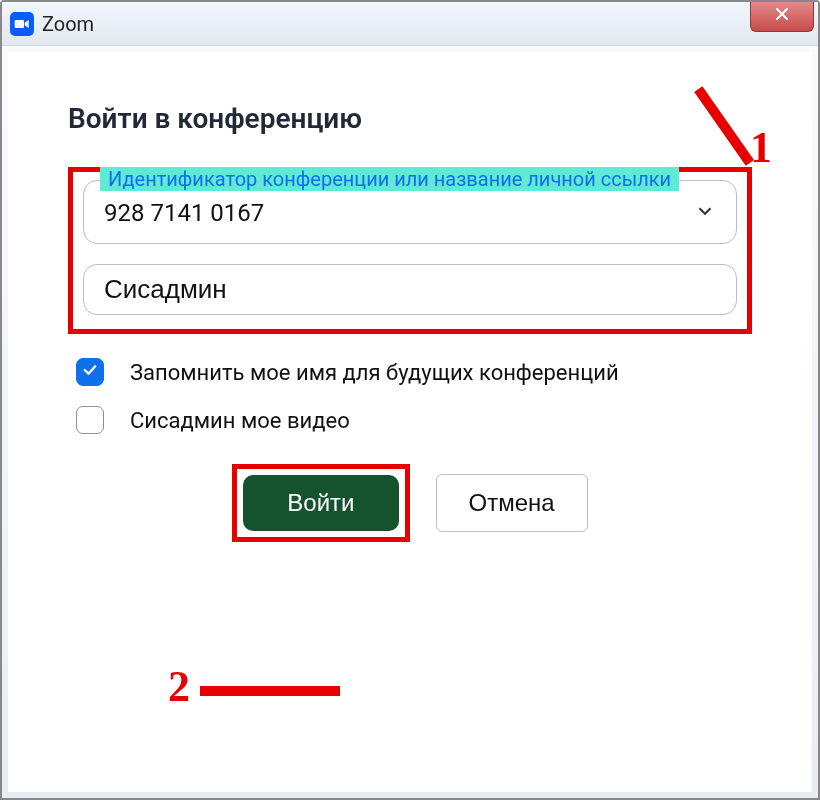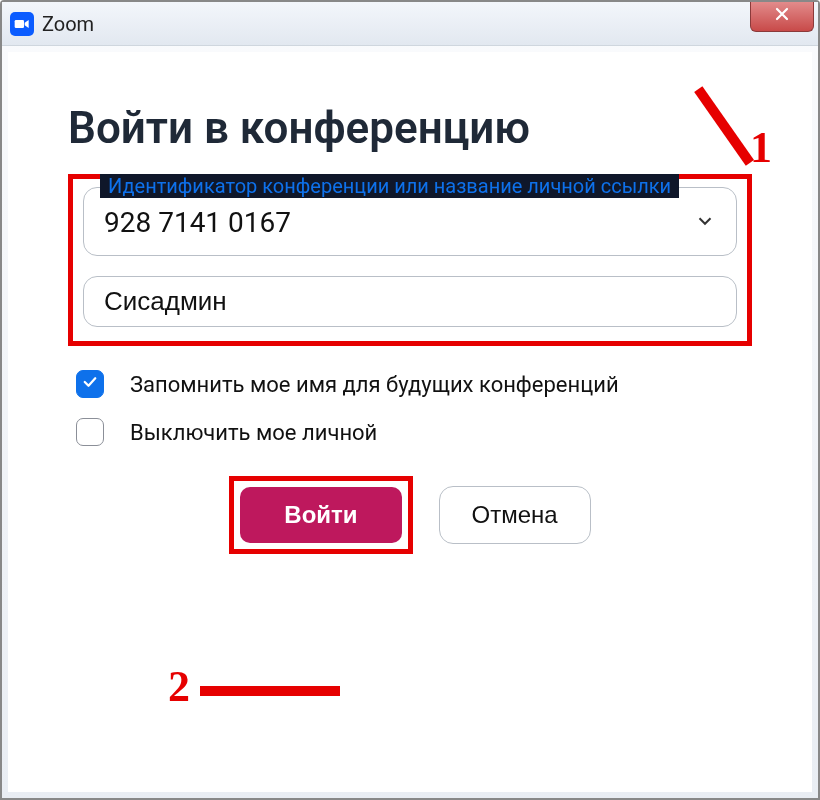--- a/index.html
+++ b/index.html
@@ -62,54 +62,54 @@
     }
     .close-btn svg { width: 16px; height: 16px; }
     .content {
       background: #fff;
       margin: 6px;
       height: calc(100% - 56px);
       padding: 50px 60px 0 60px;
       position: relative;
     }
     .heading {
-      font-size: 44px;
+      font-size: 28px;
       font-weight: 600;
       color: #1f2937;
-      margin-bottom: 20px;
+      margin-bottom: 32px;
     }
     .highlight-box-1 {
       border: 5px solid #e60000;
       padding: 8px 10px 14px 10px;
       margin-bottom: 24px;
       position: relative;
     }
     .fieldset {
       border: 1px solid #b9bfc7;
       border-radius: 14px;
       padding: 18px 20px 16px 20px;
       position: relative;
       margin-bottom: 20px;
     }
     .fieldset-legend {
       position: absolute;
       top: -14px;
       left: 16px;
-      background: #0f172a;
+      background: #5eead4;
       padding: 0 8px;
       font-size: 20px;
       color: #0e71eb;
     }
     .meeting-id-row {
       display: flex;
       align-items: center;
       justify-content: space-between;
     }
     .meeting-id-value {
-      font-size: 28px;
+      font-size: 24px;
       color: #111;
     }
     .chevron {
       cursor: pointer;
     }
     .name-input-wrap {
       border: 1px solid #b9bfc7;
       border-radius: 14px;
       padding: 9px 20px;
     }
@@ -154,35 +154,35 @@
       justify-content: center;
       gap: 26px;
       margin-top: 30px;
     }
     .highlight-box-2 {
       border: 5px solid #e60000;
       padding: 6px;
       display: inline-block;
     }
     .btn-primary {
-      background: #be185d;
+      background: #14532d;
       color: #fff;
       border: none;
       border-radius: 10px;
       padding: 14px 44px;
       font-size: 24px;
-      font-weight: 700;
+      font-weight: 400;
       cursor: pointer;
       text-align: center;
     }
     .btn-secondary {
       background: #fff;
       color: #111;
       border: 1.5px solid #b9bfc7;
-      border-radius: 14px;
+      border-radius: 6px;
       padding: 14px 32px;
       font-size: 24px;
       cursor: pointer;
     }
     .annot1 {
       position: absolute;
       top: 70px;
       right: 40px;
       color: #e60000;
       font-size: 44px;
@@ -271,21 +271,21 @@
               <path d="M5 12 L10 17 L19 7" fill="none" stroke="#fff" stroke-width="3" stroke-linecap="round" stroke-linejoin="round"></path>
             </svg>
         </span>
       </div>
       <span class="checkbox-label">Запомнить мое имя для будущих конференций</span>
     </div>
 
 
     <div class="checkbox-row">
       <div class="checkbox"></div>
-      <span class="checkbox-label">Выключить мое личной</span>
+      <span class="checkbox-label">Сисадмин мое видео</span>
     </div>
 
     <div class="button-row">
       <div class="highlight-box-2">
         <button class="btn-primary">Войти</button>
       </div>
       <button class="btn-secondary">Отмена</button>
     </div>
 
     <div class="annot2">2</div>

